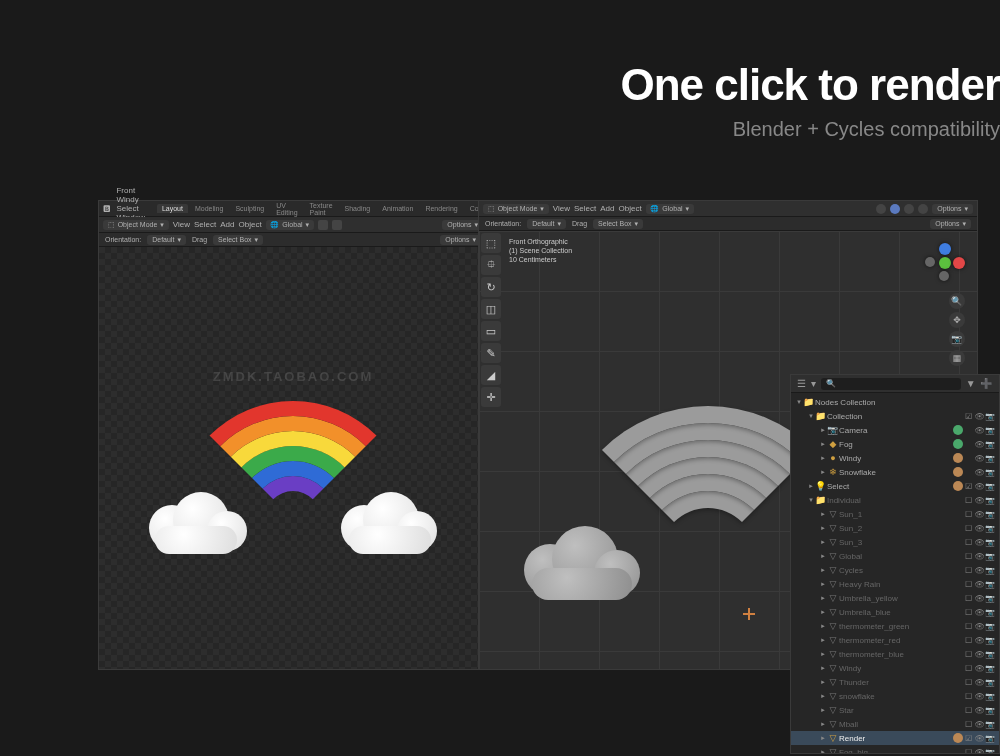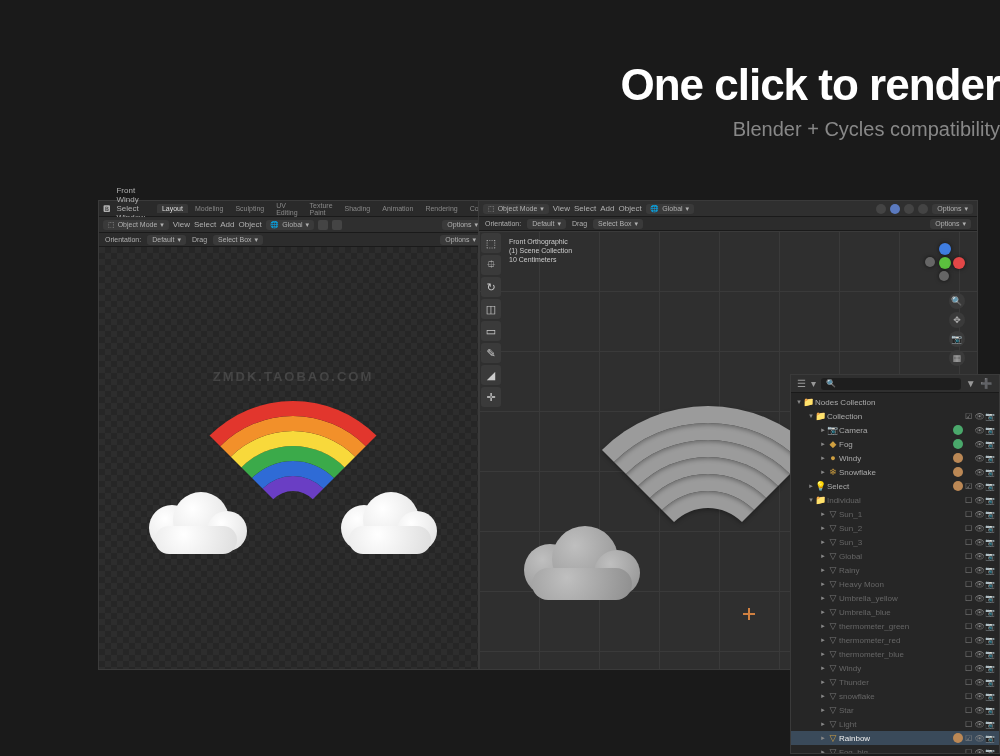--- a/index.html
+++ b/index.html
@@ -433,32 +433,32 @@
           <span class="ctrls">
             <span>☐</span>
             <span>👁</span>
             <span>📷</span>
           </span>
         </div>
         <div class="row dim">
           <span class="ind" style="width: 28px;"></span>
           <span class="disch">▸</span>
           <span class="oi" style="color: rgb(119, 119, 119);">▽</span>
-          <span class="lbl">Rainy</span>
-          <span class="ctrls">
-            <span>☐</span>
-            <span>👁</span>
-            <span>📷</span>
-          </span>
-        </div>
-        <div class="row dim">
-          <span class="ind" style="width: 28px;"></span>
-          <span class="disch">▸</span>
-          <span class="oi" style="color: rgb(119, 119, 119);">▽</span>
-          <span class="lbl">Heavy Moon</span>
+          <span class="lbl">Cycles</span>
+          <span class="ctrls">
+            <span>☐</span>
+            <span>👁</span>
+            <span>📷</span>
+          </span>
+        </div>
+        <div class="row dim">
+          <span class="ind" style="width: 28px;"></span>
+          <span class="disch">▸</span>
+          <span class="oi" style="color: rgb(119, 119, 119);">▽</span>
+          <span class="lbl">Heavy Rain</span>
           <span class="ctrls">
             <span>☐</span>
             <span>👁</span>
             <span>📷</span>
           </span>
         </div>
         <div class="row dim">
           <span class="ind" style="width: 28px;"></span>
           <span class="disch">▸</span>
           <span class="oi" style="color: rgb(119, 119, 119);">▽</span>
@@ -554,32 +554,32 @@
           <span class="ctrls">
             <span>☐</span>
             <span>👁</span>
             <span>📷</span>
           </span>
         </div>
         <div class="row dim">
           <span class="ind" style="width: 28px;"></span>
           <span class="disch">▸</span>
           <span class="oi" style="color: rgb(119, 119, 119);">▽</span>
-          <span class="lbl">Light</span>
+          <span class="lbl">Mball</span>
           <span class="ctrls">
             <span>☐</span>
             <span>👁</span>
             <span>📷</span>
           </span>
         </div>
         <div class="row sel">
           <span class="ind" style="width: 28px;"></span>
           <span class="disch">▸</span>
           <span class="oi" style="color: rgb(208, 160, 64);">▽</span>
-          <span class="lbl">Rainbow</span>
+          <span class="lbl">Render</span>
           <span class="badge" style="background: rgb(187, 136, 85);"></span>
           <span class="ctrls">
             <span>☑</span>
             <span>👁</span>
             <span>📷</span>
           </span>
         </div>
         <div class="row dim">
           <span class="ind" style="width: 28px;"></span>
           <span class="disch">▸</span>

